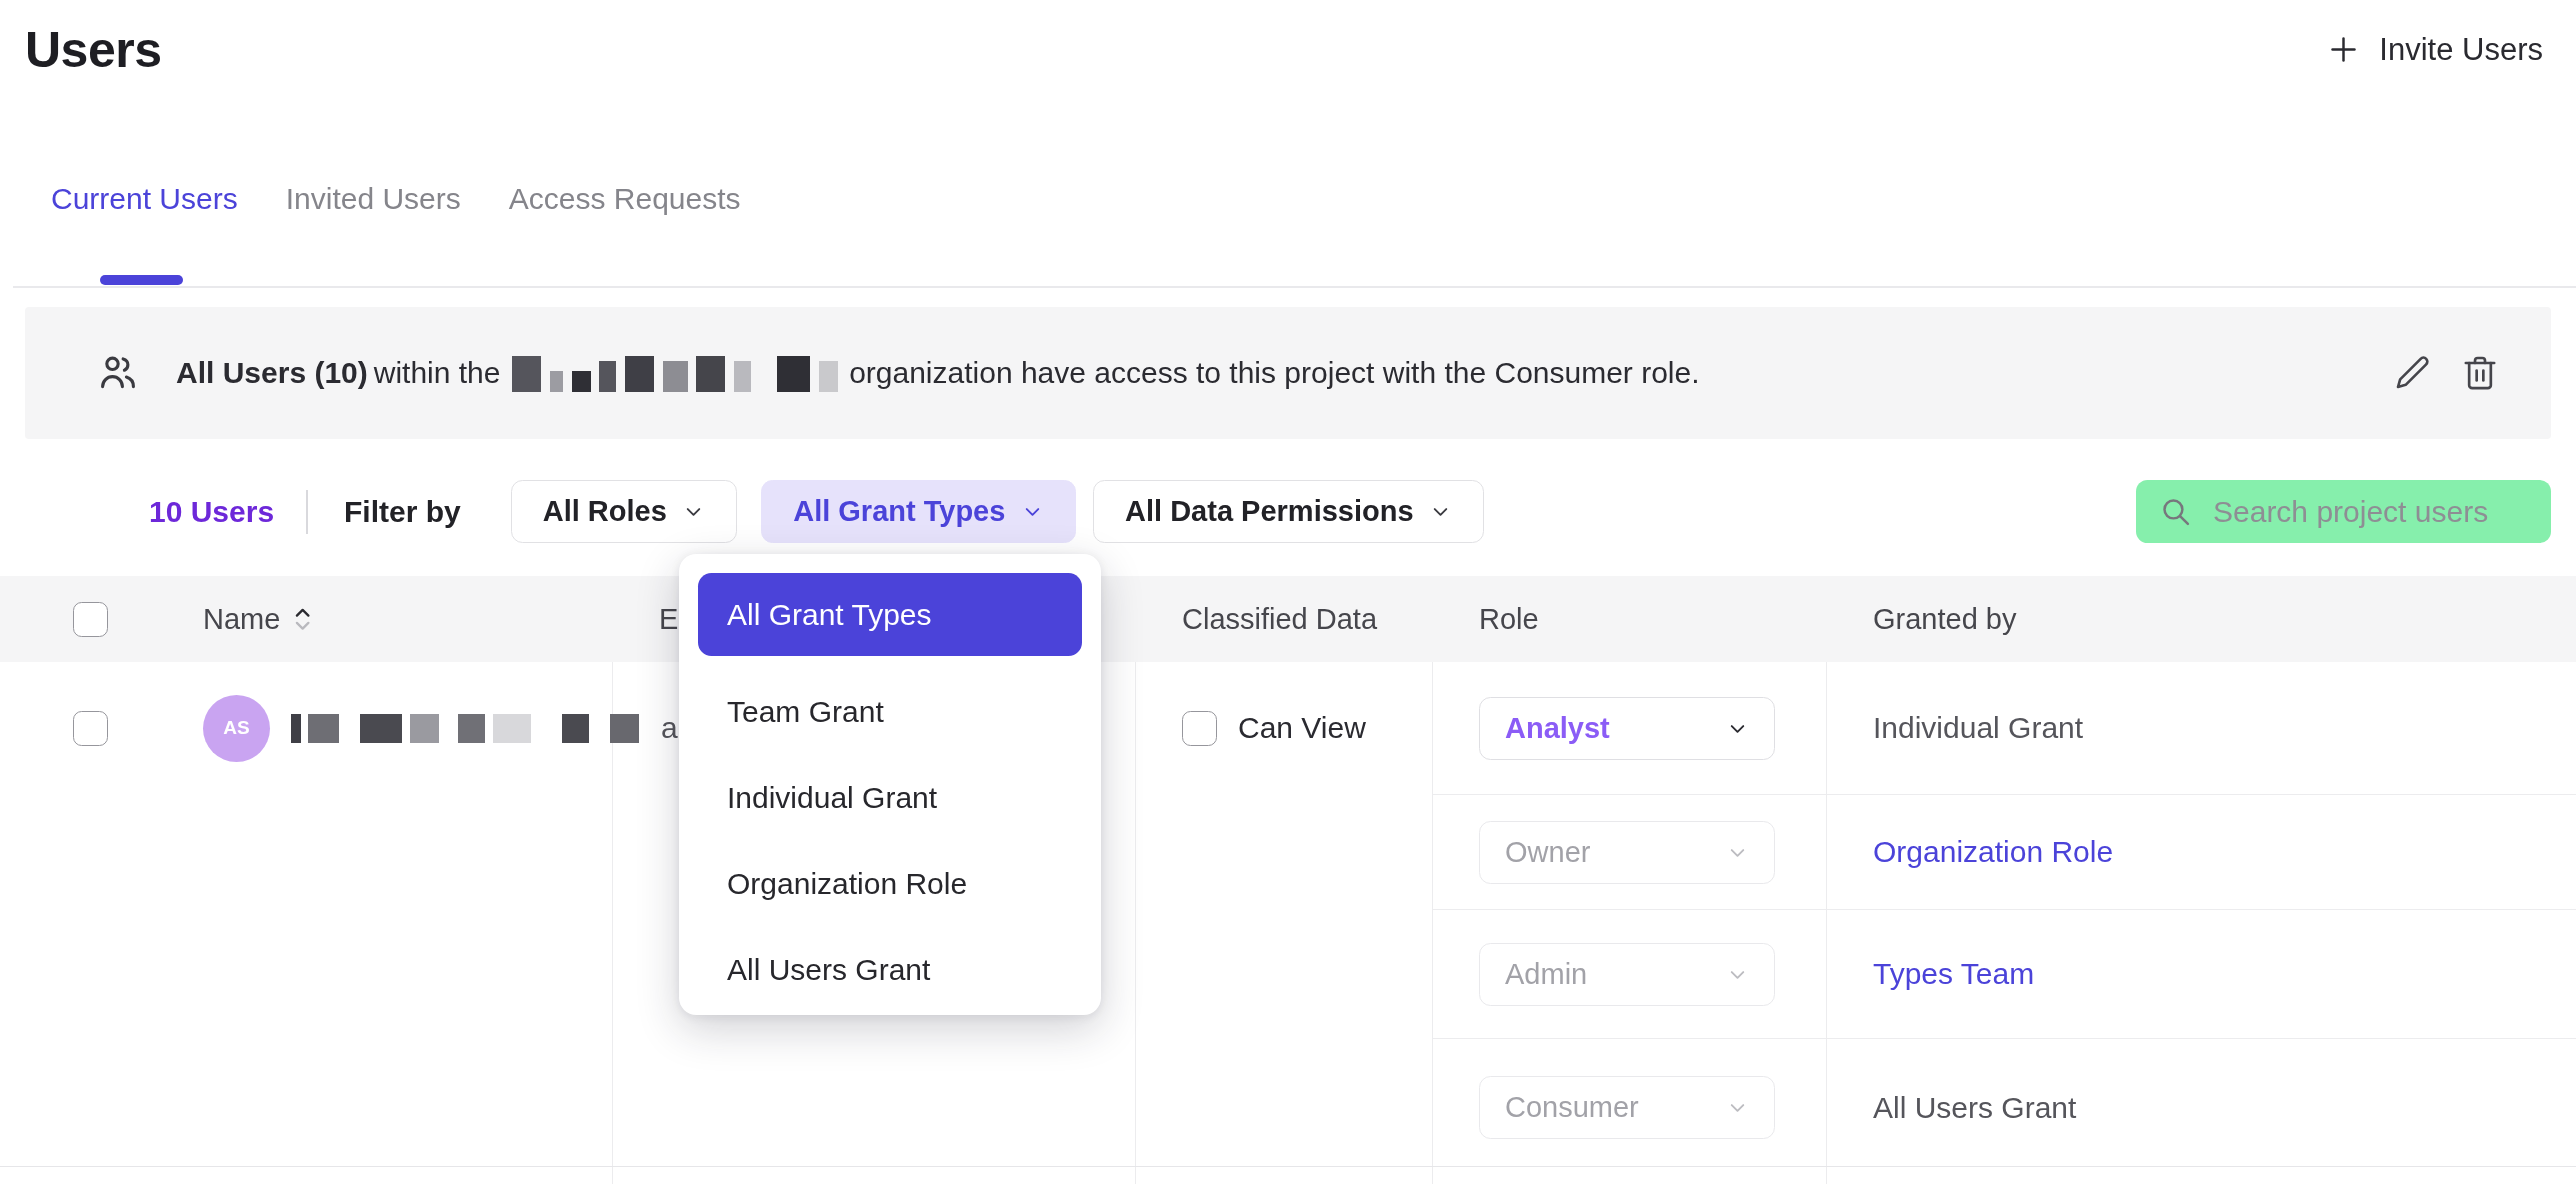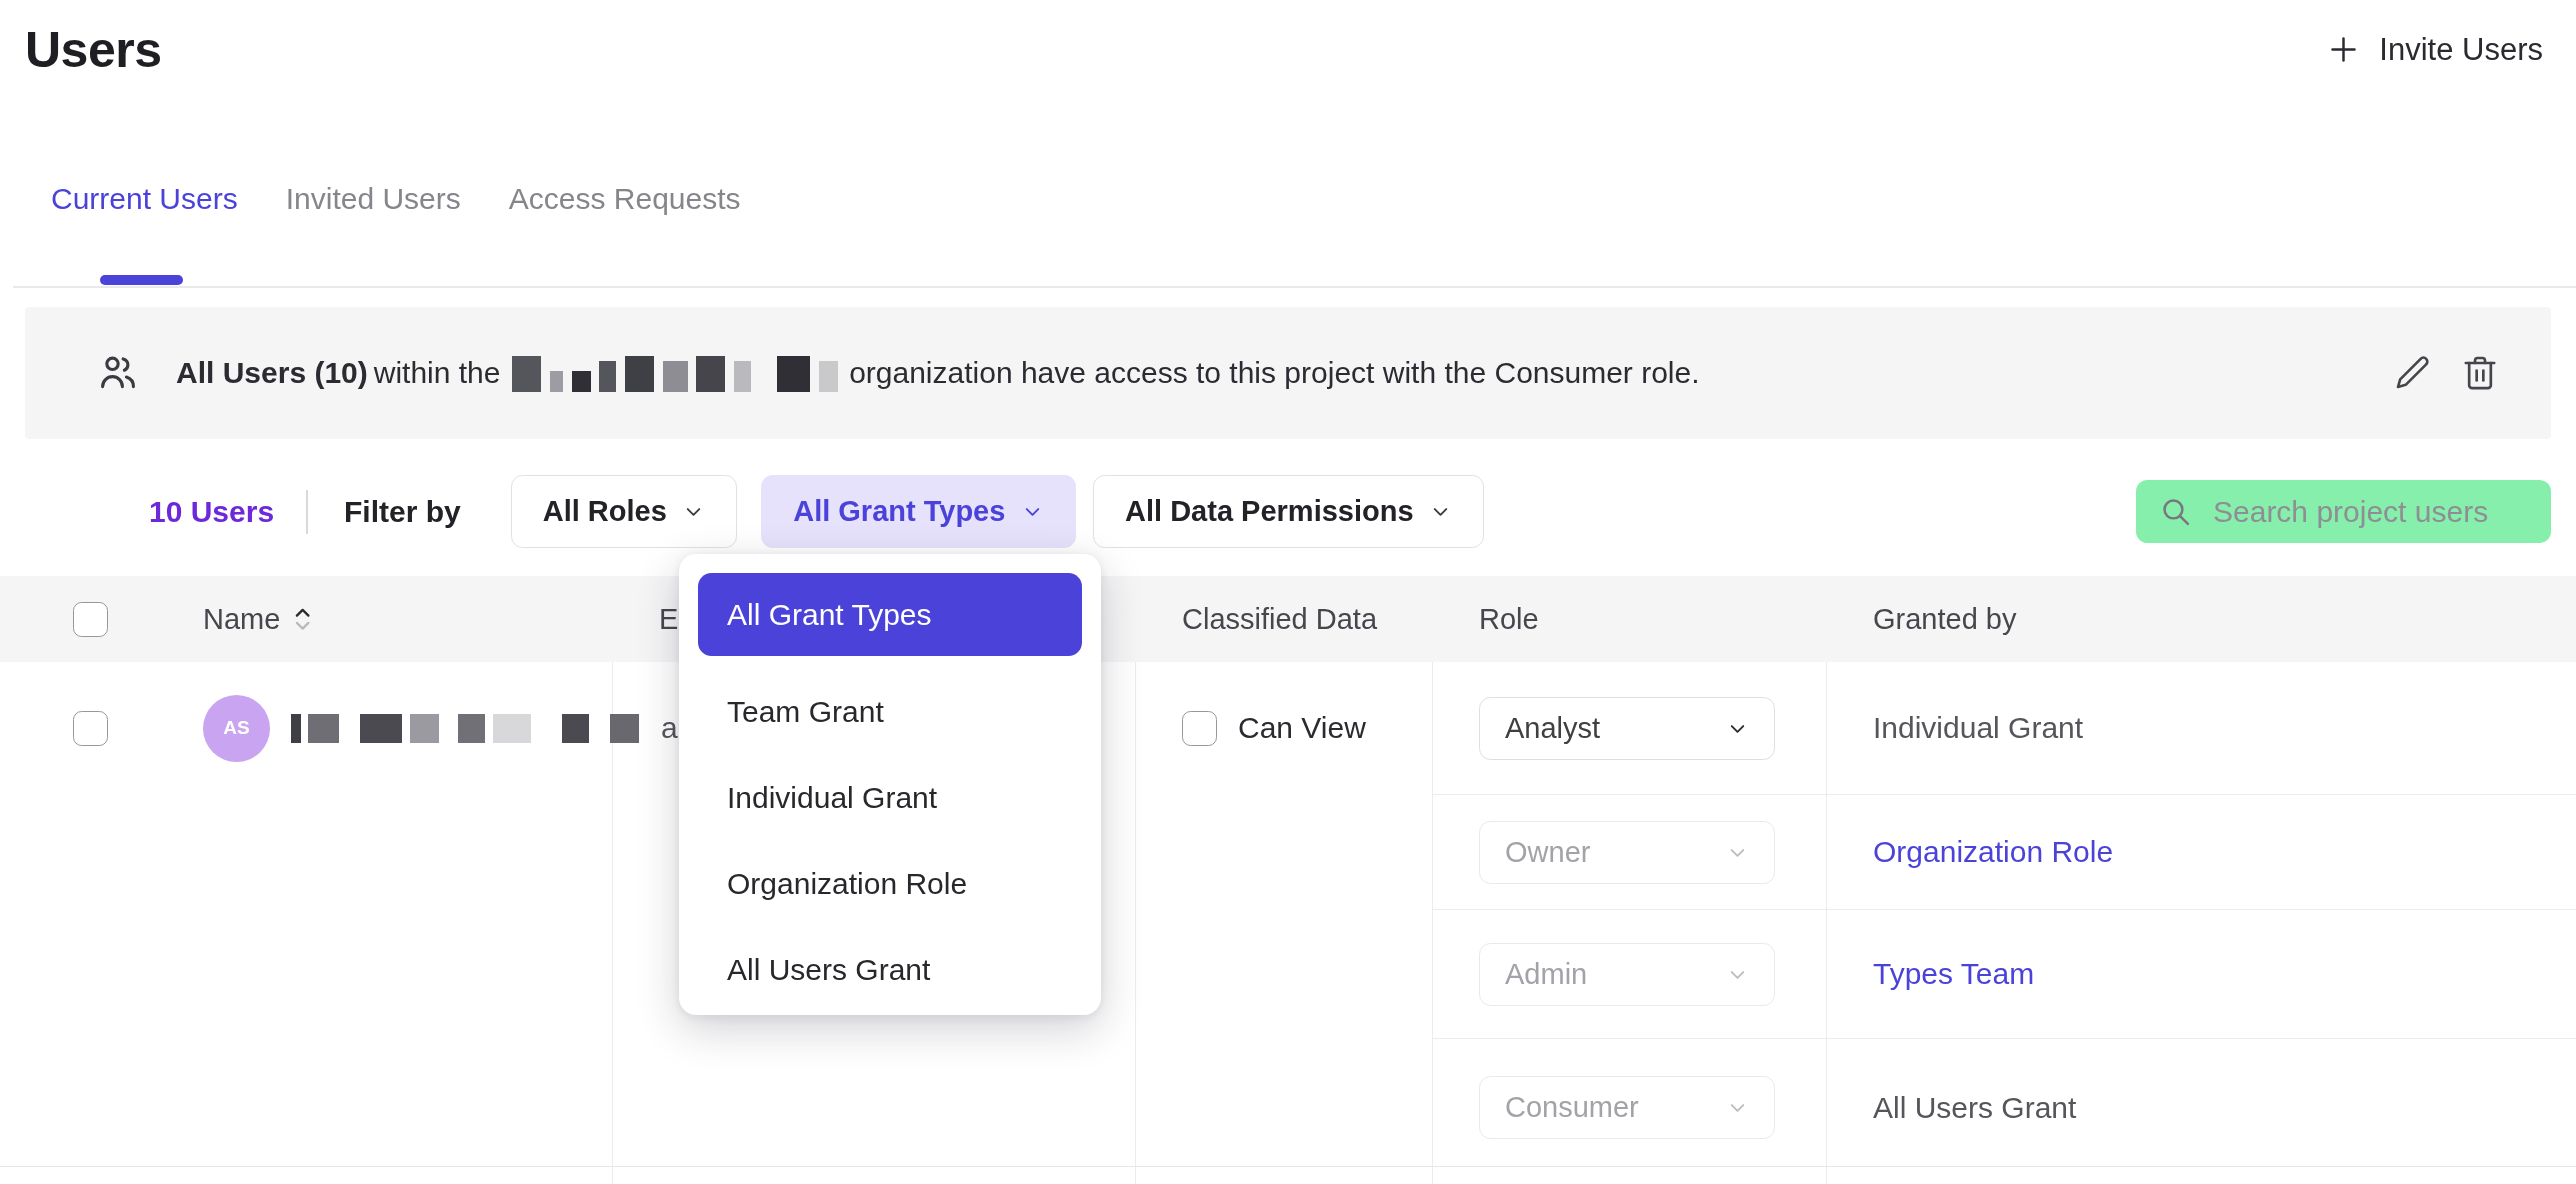--- a/index.html
+++ b/index.html
@@ -33,21 +33,21 @@
   .redact i { display:inline-block; height:31px; }
   .banner-actions { margin-left:auto; margin-right:51px; display:flex; gap:27px; }
   .icon-btn { background:none; border:none; cursor:pointer; display:flex; padding:0; }
 
   
   .toolbar { position:absolute; top:480px; left:25px; right:25px; height:63px;
              display:flex; align-items:center; }
   .user-count { margin-left:124px; font-size:30px; font-weight:600; color:#6d28d9; }
   .vdiv { margin-left:32px; width:1.9px; height:44px; background:#d9d9dd; }
   .filter-by { margin-left:36px; font-size:30px; font-weight:600; color:#222227; }
-  .filter-btn { height:73px; display:flex; align-items:center; gap:15.4px; padding:0 31px;
+  .filter-btn { height:63px; display:flex; align-items:center; gap:15.4px; padding:0 31px;
                 background:#fff; border:1.9px solid #e1e1e4; border-radius:11.5px;
                 font-family:inherit; font-size:29px; font-weight:600; color:#222227; cursor:pointer; }
   .filter-btn.roles { margin-left:50px; }
   .filter-btn.grants { margin-left:24px; background:#e6e2fb; border-color:#e6e2fb; color:#4b43d9; }
   .filter-btn.perms { margin-left:17.3px; }
   .search-box { margin-left:auto; width:415px; height:63px; background:#86efac; border-radius:11.5px;
                 display:flex; align-items:center; padding:0 23px; }
   .search-box input { border:none; background:transparent; outline:none; margin-left:21px;
                       font-family:inherit; font-size:30px; color:#4a4a50; width:317px; }
   .search-box input::placeholder { color:#8e8e94; }
@@ -71,21 +71,21 @@
             margin-left:25px; flex:0 0 auto; }
   .nameredact { display:flex; align-items:center; gap:7.7px; margin-left:21px; }
   .nameredact i { display:inline-block; height:29px; }
   .email-cell { padding-left:48px; font-size:30px; color:#55555b; }
   .classified-cell { padding-left:46px; gap:21px; font-size:30px; color:#2a2a30; }
   .sub { display:flex; align-items:center; padding-left:46px; }
   .sub.b { border-top:1.9px solid #ececee; }
   .h1r { height:132px; } .h2r { height:115px; } .h3r { height:129px; } .h4r { height:138px; }
   .select { width:296px; height:63px; background:#fff; border:1.9px solid #dfdfe3; border-radius:11.5px;
             display:flex; align-items:center; justify-content:space-between; padding:0 25px;
-            font-size:29px; font-weight:400; color:#404040; cursor:pointer; }
+            font-size:29px; font-weight:700; color:#8b5cf6; cursor:pointer; }
   .select.disabled { border-color:#e9e9ec; color:#a2a2a8; font-weight:400; }
   .granted { font-size:30px; color:#55555b; }
   .granted.link { color:#4b43d9; cursor:pointer; }
   .tstub { position:absolute; top:1167px; left:0; right:0; height:17.3px; }
   .tstub > div { height:100%; }
 
   
   .menu { position:absolute; top:554px; left:679px; width:422px; height:461px; background:#fff;
           border-radius:17.3px; padding:19px; z-index:50;
           box-shadow:0 13.4px 44px rgba(30,30,50,0.20), 0 1.9px 9.6px rgba(30,30,50,0.08); }

